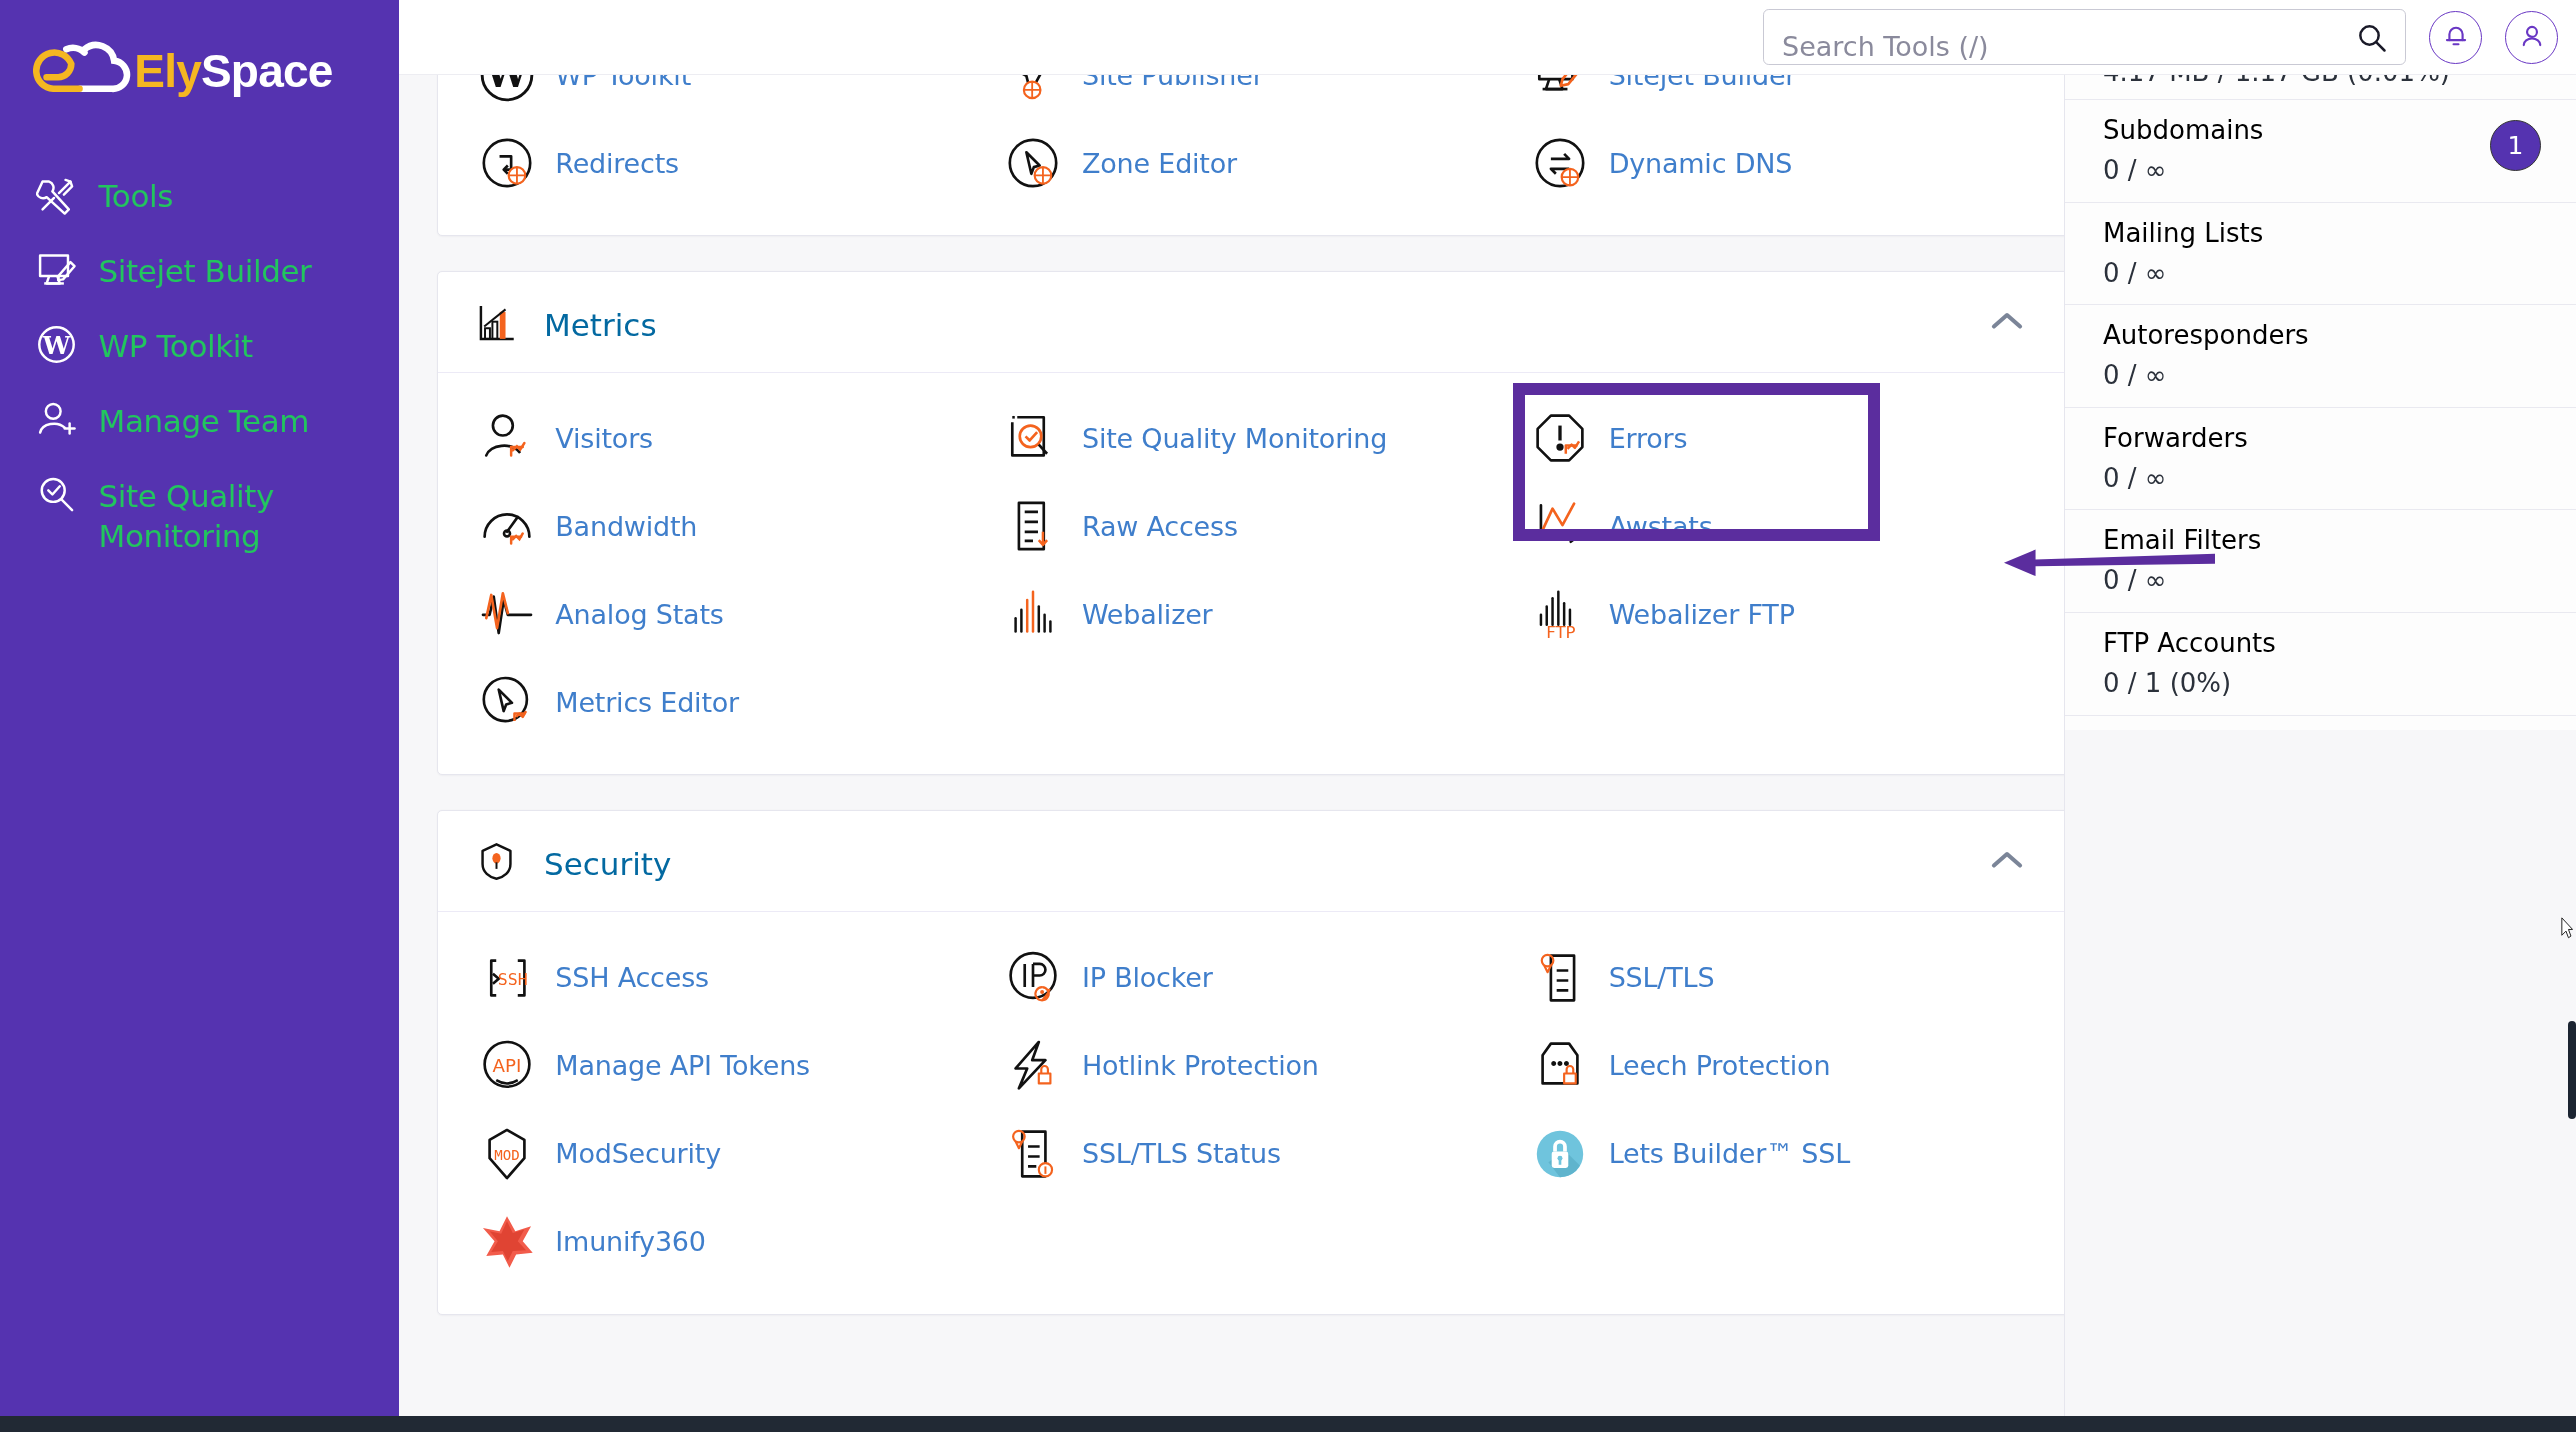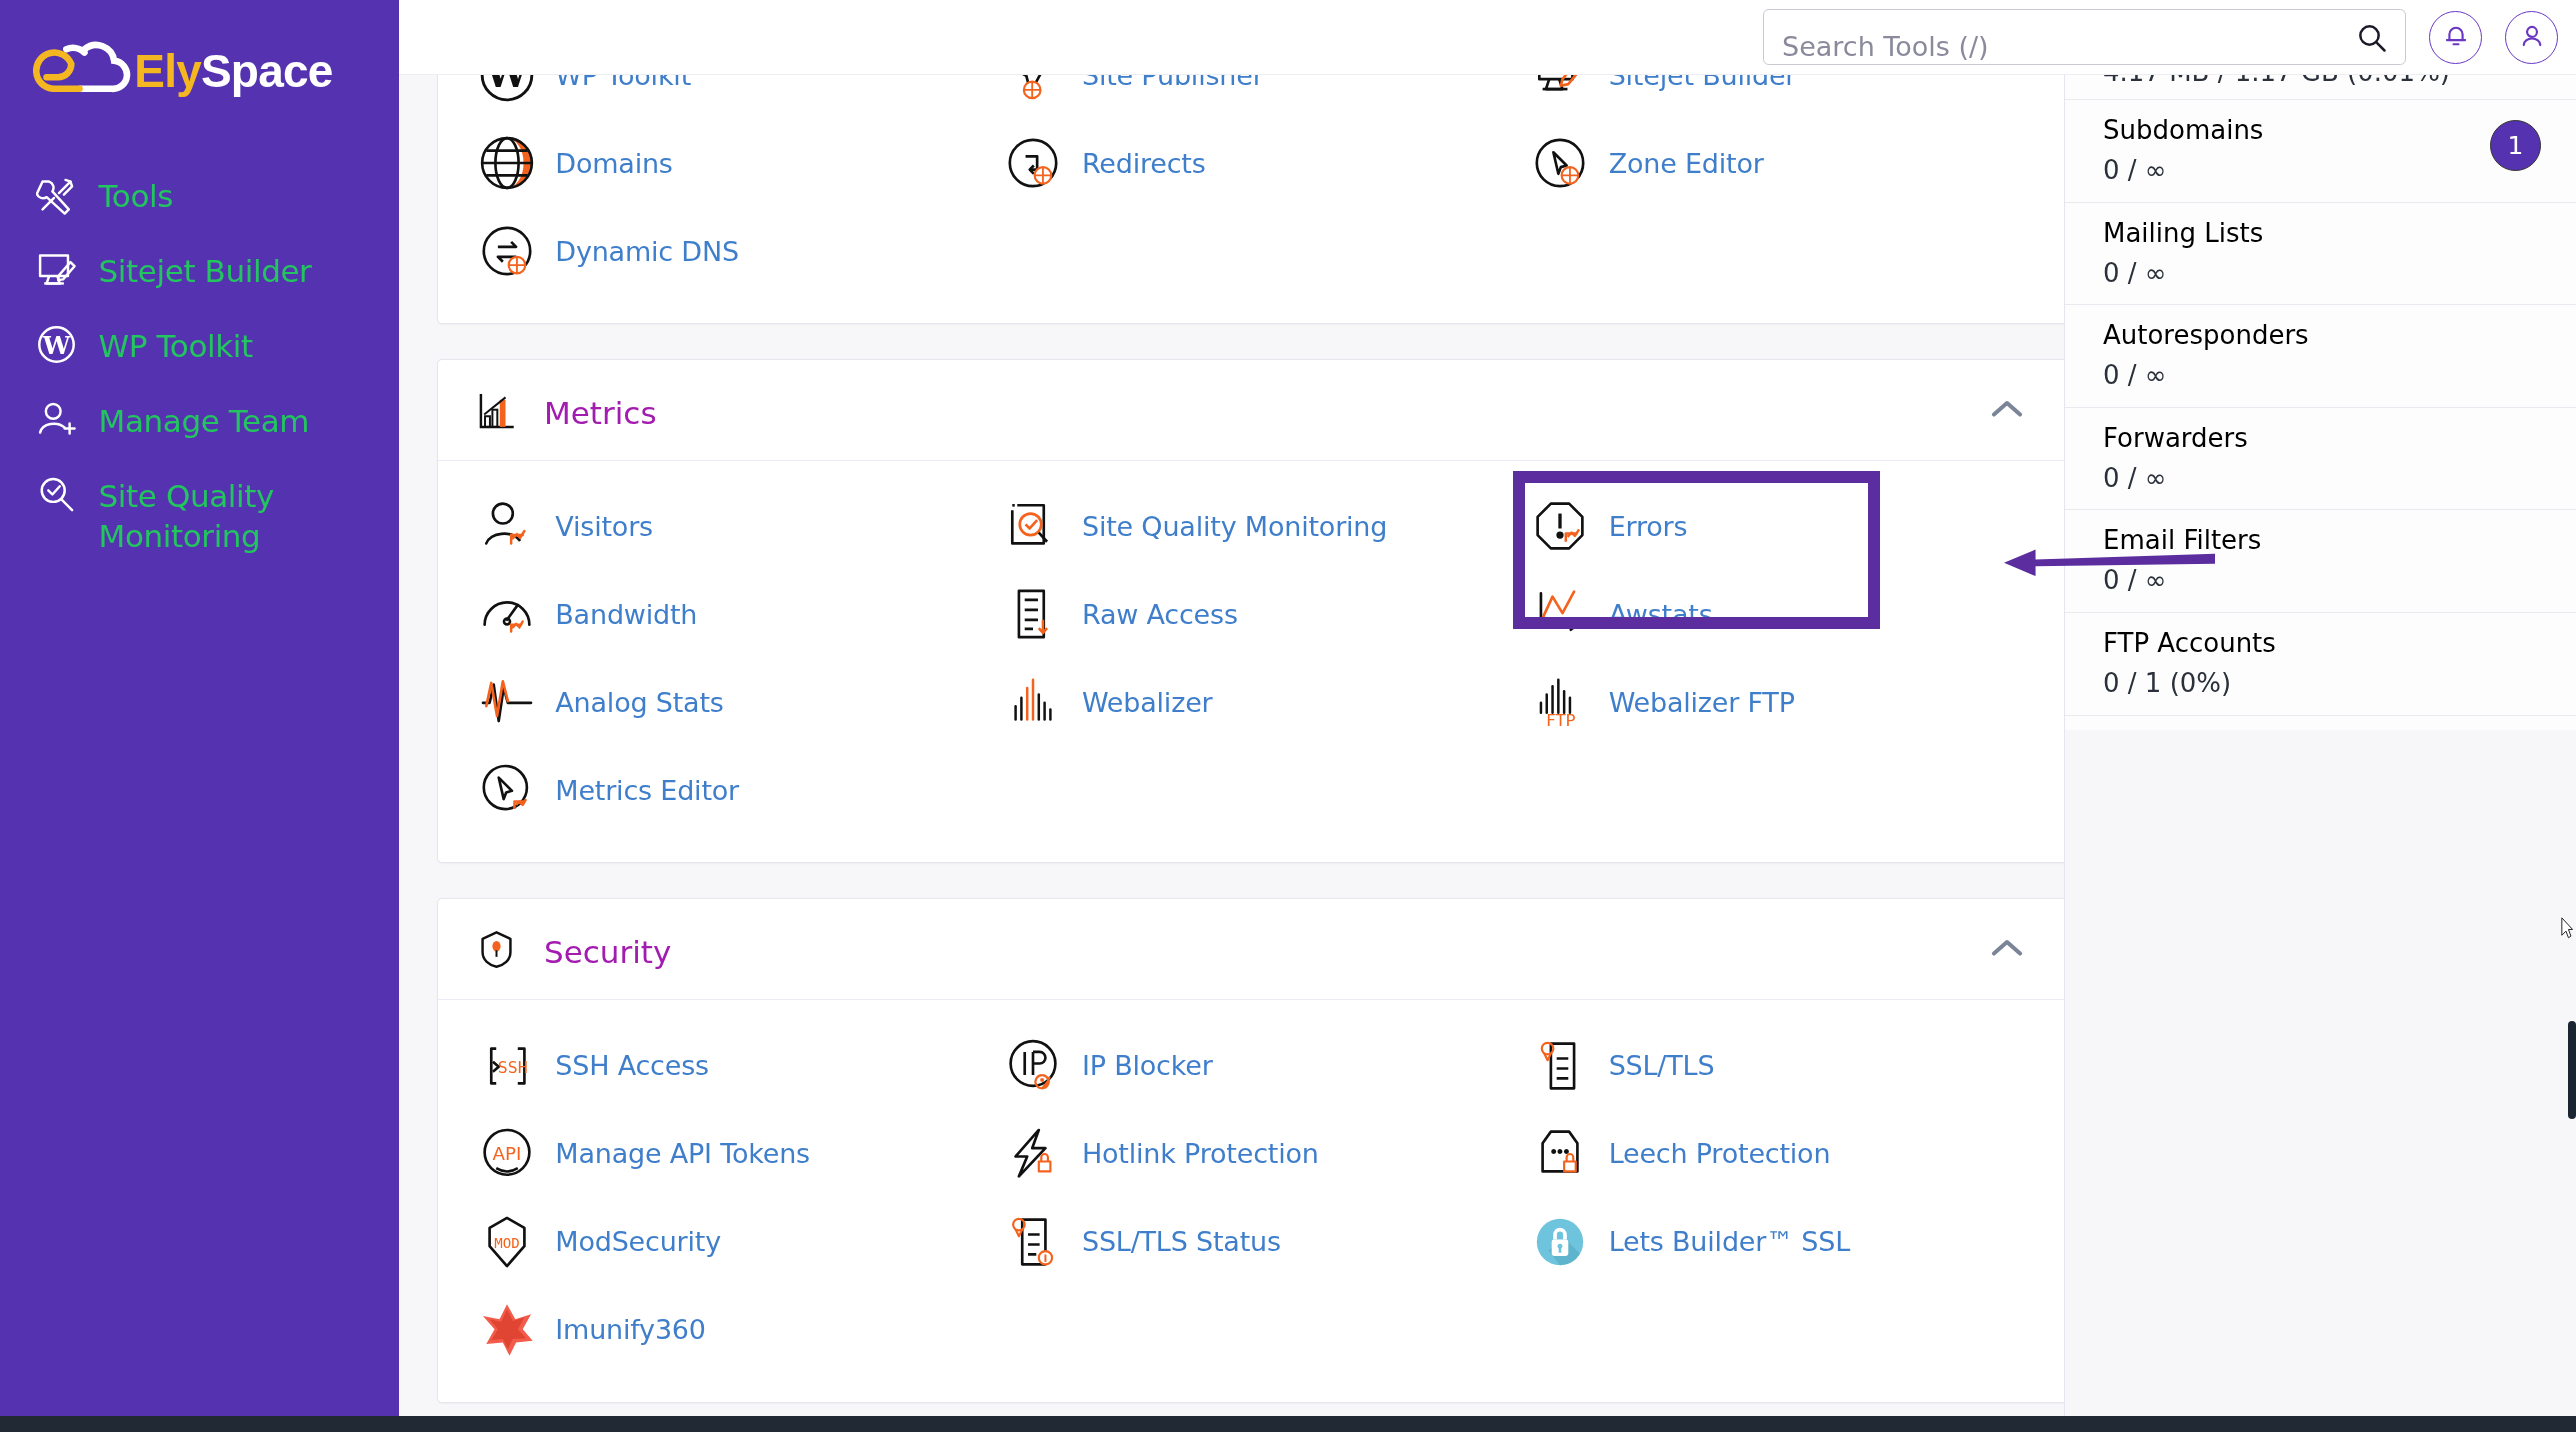--- a/index.html
+++ b/index.html
@@ -58,21 +58,21 @@
   .cards-col { position:absolute; left:38px; top:-50px; width:1632px; }
 
   .card {
     background:#ffffff; border:0.8px solid #e6e6ee; border-radius:5px; margin-bottom:35px;
     box-shadow:0 0.8px 1.7px rgba(20,20,50,.04);
   }
   .card-head {
     display:flex; align-items:center; gap:23px; padding:30px 38px 25px 38px; position:relative;
   }
   .card-head .sec-ico { width:45px; height:45px; flex:0 0 45px; }
-  .card-head .sec-title { font-size:31px; color:#a21caf; font-family:"DejaVu Sans", sans-serif;}
+  .card-head .sec-title { font-size:31px; color:#0369a1; font-family:"DejaVu Sans", sans-serif;}
   .chev { position:absolute; right:43px; top:38px; width:36px; height:21.6px; cursor:pointer;}
   .card-divider { height:0.8px; background:#eceaf6; margin:0; }
 
   .grid { display:grid; grid-template-columns: repeat(3, 1fr); padding: 21.6px 25px 28px 25px; }
   .tool {
     display:flex; align-items:center; gap:18px; padding:11.6px 13.3px; cursor:pointer; min-height:88px;
   }
   .tool .t-ico { width:61px; height:61px; flex:0 0 61px; display:flex; align-items:center; justify-content:center;}
   .tool .t-lbl { font-size:27px; color:#3f7ecb; font-family:"DejaVu Sans", sans-serif; letter-spacing:-0.2px;}
 
@@ -249,31 +249,20 @@
                 <svg viewBox="0 0 70 70" width="58" height="58" fill="none" stroke="#111" stroke-width="3.2" stroke-linejoin="round">
                   <rect x="10" y="10" width="40" height="30"></rect>
                   <path d="M22 40 l-4 12 h20 l-4 -12"></path>
                     <path d="M14 52 h30"></path>
                   <path d="M38 40 l18 -22 7 6 -18 22 -9 2 z" stroke="#f4631e"></path>
                 </svg>
               </span>
               <span class="t-lbl">Sitejet Builder</span>
             </div>
 
-            <div class="tool">
-              <span class="t-ico">
-                <svg viewBox="0 0 70 70" width="58" height="58">
-                  <path d="M35 5 a30 30 0 0 1 0 60 a20 30 0 0 0 0 -60" fill="#f4631e"></path>
-                  <circle cx="35" cy="35" r="30" fill="none" stroke="#111" stroke-width="3.2"></circle>
-                  <ellipse cx="35" cy="35" rx="14" ry="30" fill="none" stroke="#111" stroke-width="3.2"></ellipse>
-                  <path d="M5 35 h60 M10 20 h50 M10 50 h50" stroke="#111" stroke-width="3.2" fill="none"></path>
-                </svg>
-              </span>
-              <span class="t-lbl">Domains</span>
-            </div>
 
             <div class="tool">
               <span class="t-ico">
                 <svg viewBox="0 0 70 70" width="58" height="58" fill="none" stroke="#111" stroke-width="3.2">
                   <circle cx="35" cy="35" r="28"></circle>
                   <path d="M26 27 h14 v16 h-8" stroke-linejoin="round"></path>
                   <path d="M36 38 l-5 5 5 5" stroke-linejoin="round"></path>
                   <circle cx="47" cy="50" r="10" fill="#fff" stroke="#f4631e" stroke-width="2.6"></circle>
                   <path d="M37 50 h20 M47 40 v20" stroke="#f4631e" stroke-width="2.2"></path>
                 </svg>

